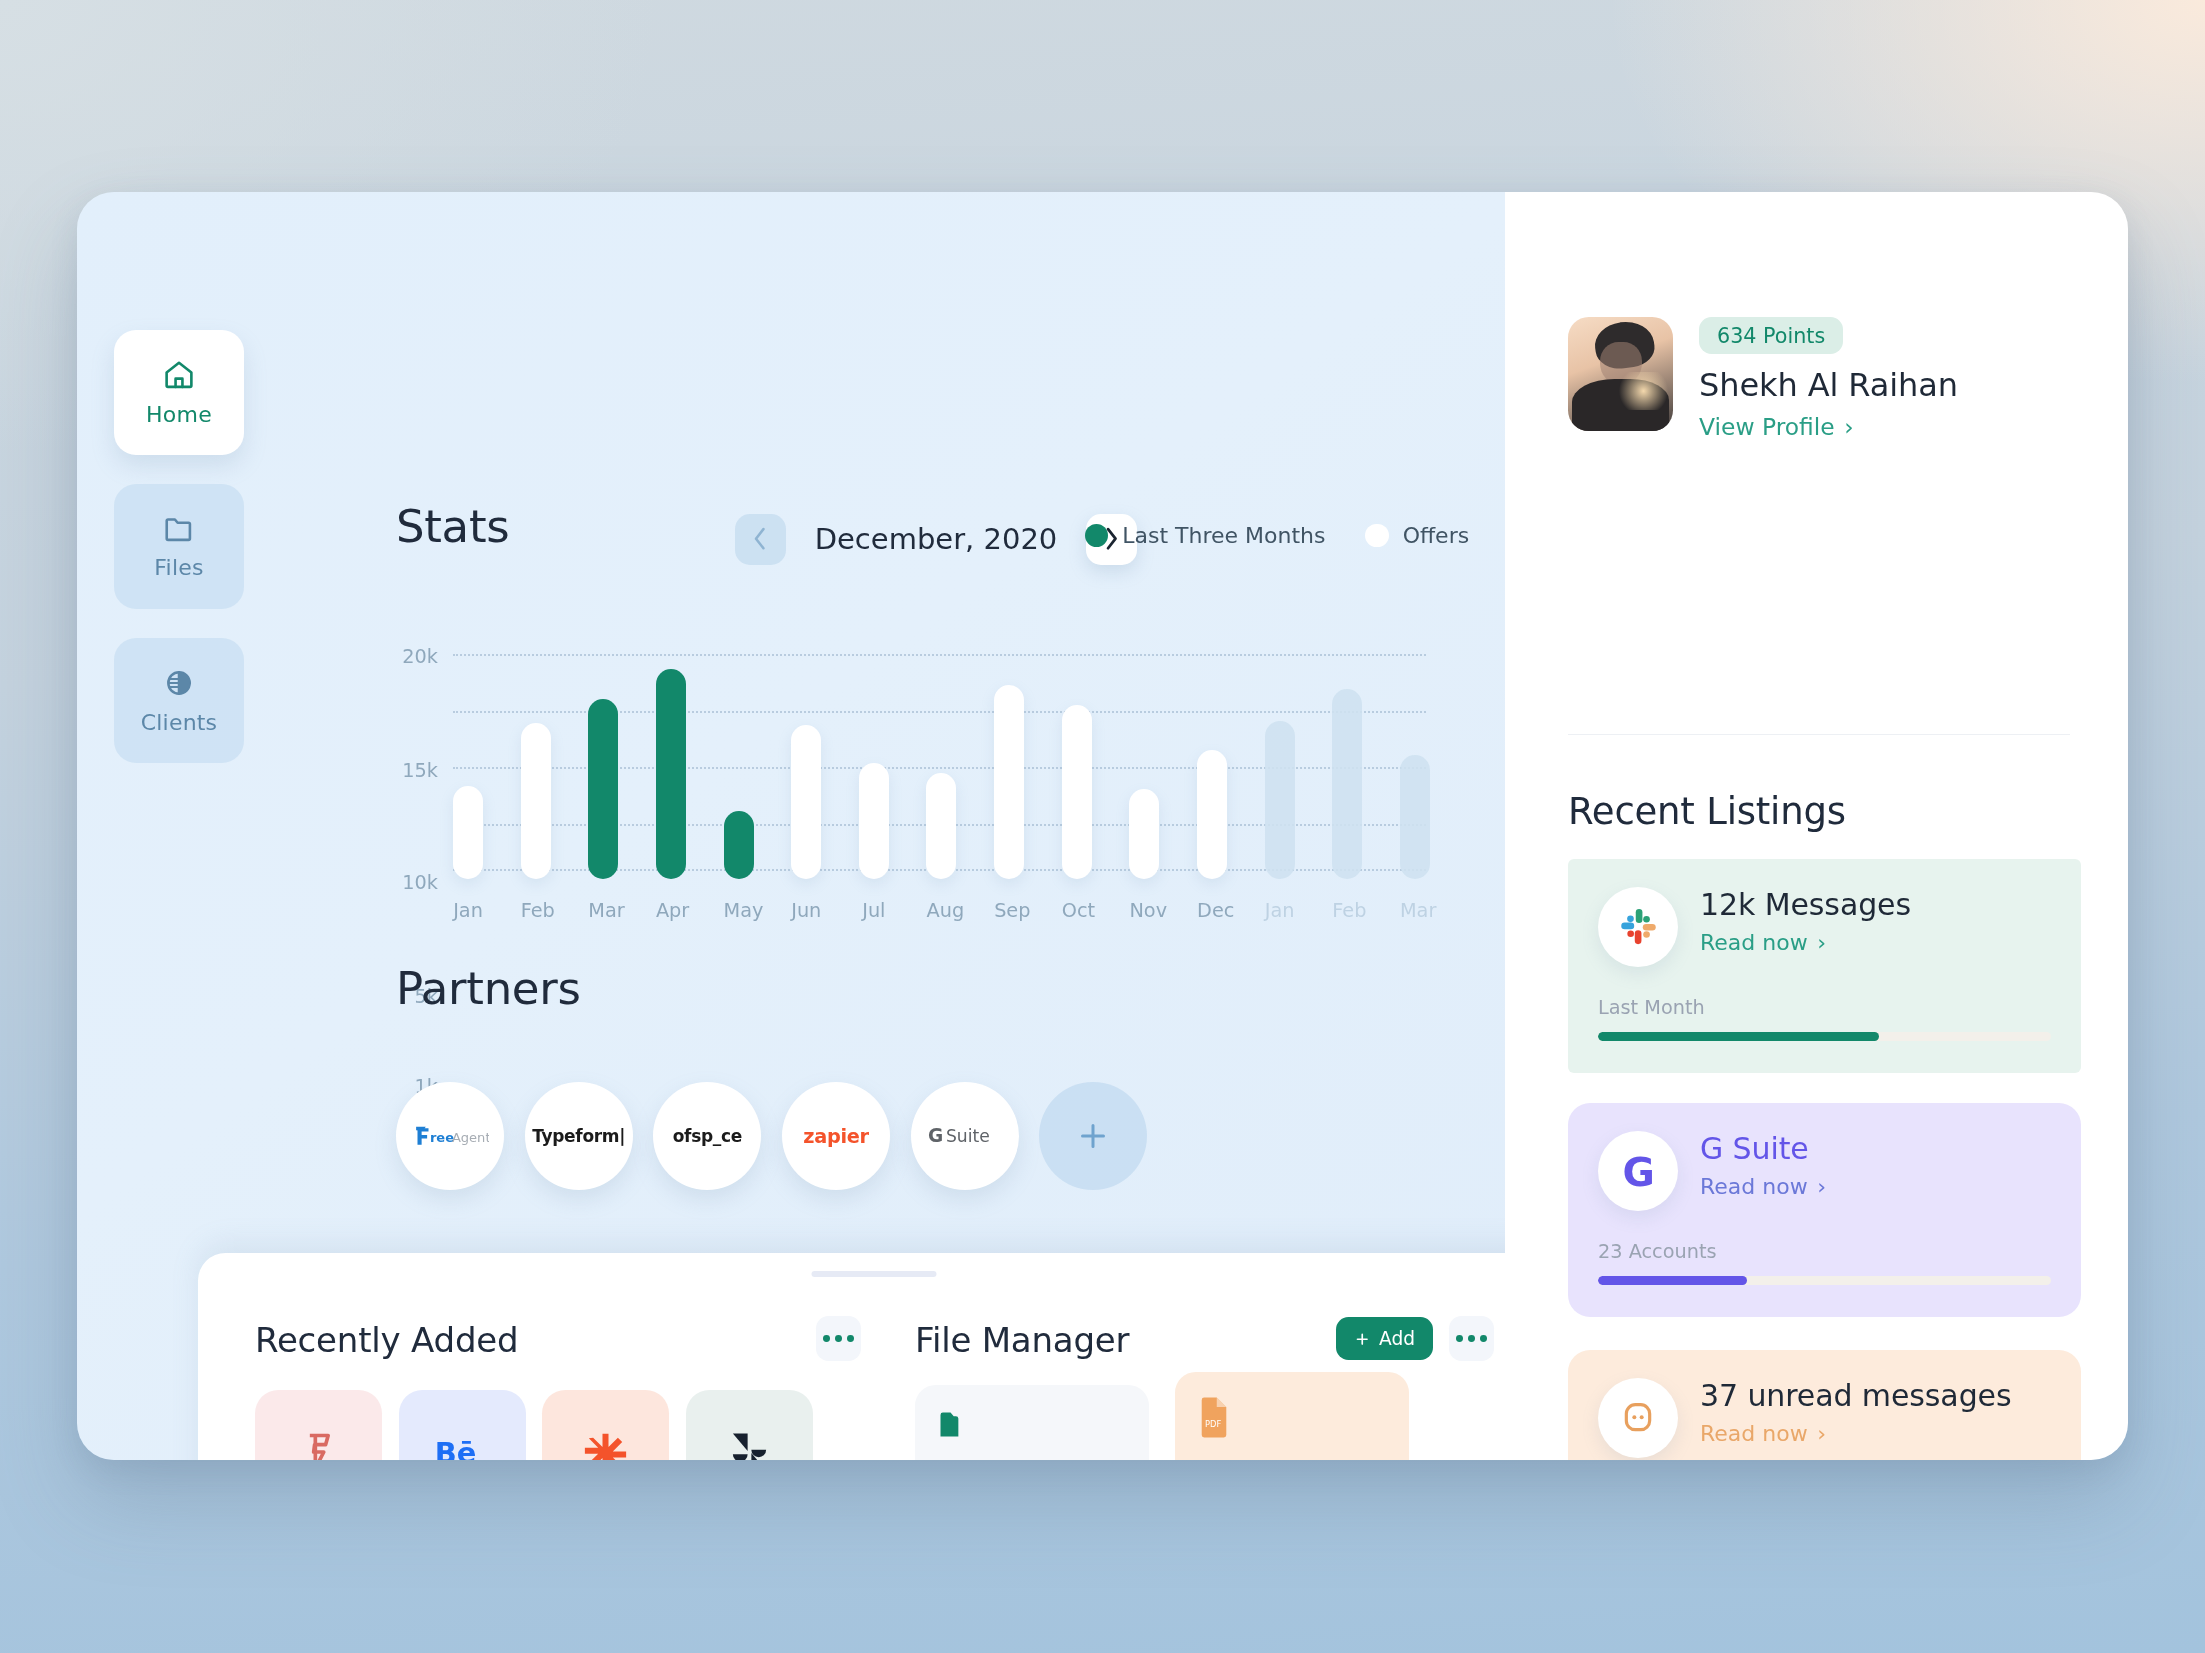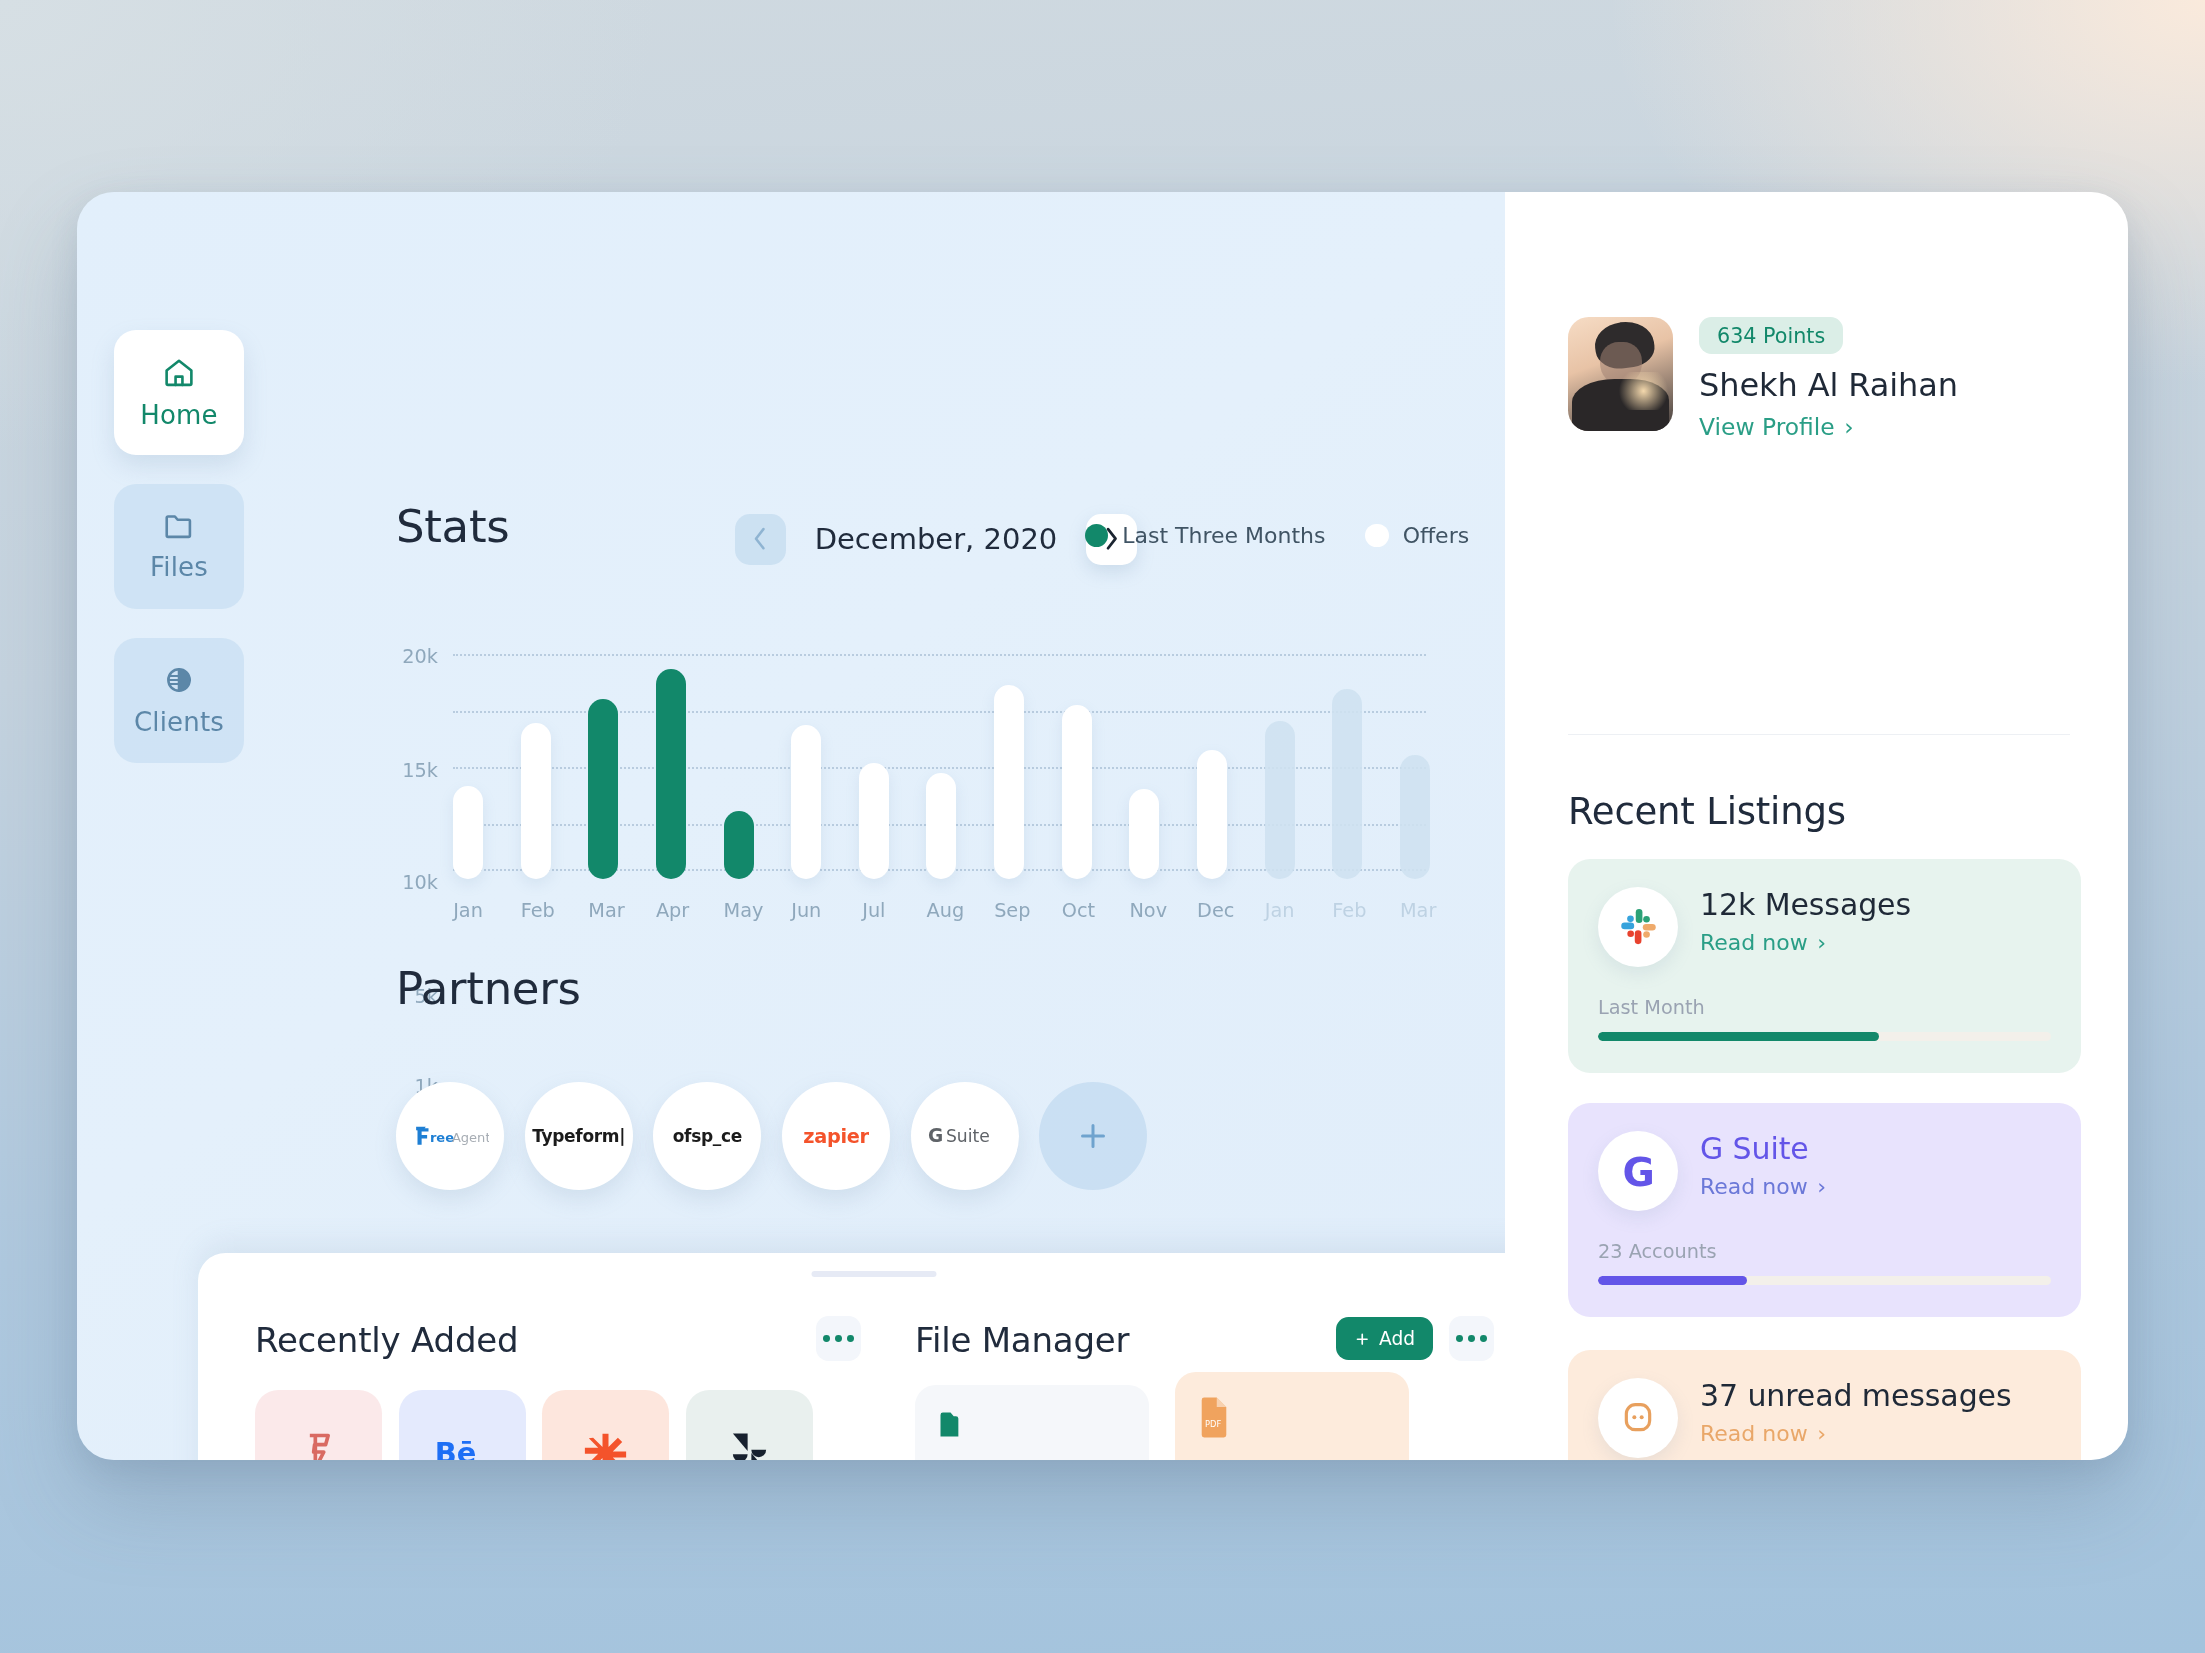--- a/index.html
+++ b/index.html
@@ -32,21 +32,21 @@
 
   
   .sidebar { position:absolute; left:37px; top:138px; width:130px; }
   .nav-item {
     width:130px; height:125px; border-radius:22px;
     display:flex; flex-direction:column; align-items:center; justify-content:center;
     gap:11px; margin-bottom:29px; cursor:pointer;
   }
   .nav-item.active { background:#FFFFFF; box-shadow:0 11px 23.4px rgba(120,150,180,.20); }
   .nav-item.idle { background:rgba(195,220,240,.62); }
-  .nav-label { font-size:26px; letter-spacing:0.2px; }
+  .nav-label { font-size:22px; letter-spacing:0.2px; }
   .nav-item.active .nav-label { color:#12886A; }
   .nav-item.idle .nav-label { color:#5C87A8; }
   .nav-icon svg { display:block; }
 
   
   .stats-head {
     position:absolute; left:319px; top:316px;
     width:1048px; height:66px;
   }
   .stats-title {
@@ -494,21 +494,21 @@
           <span>View Profile</span>
           <span>›</span>
         </div>
       </div>
     </div>
 
     <div class="divider"></div>
     <div class="listings-title">Recent Listings</div>
 
     <div id="listings">
-        <div class="listing-card" style="background: rgb(231, 243, 238); top: 667px;">
+        <div class="listing-card" style="background: rgb(231, 243, 238); top: 667px; border-radius: 6px;">
           <div class="lc-top">
          <div class="lc-avatar">
               <svg width="47" height="47" viewBox="0 0 24 24">
         <rect x="3.2" y="10" width="6.6" height="3.4" rx="1.7" fill="#36A3DC"></rect>
         <rect x="6.2" y="6.4" width="3.4" height="3.4" rx="1.7" fill="#36A3DC"></rect>
         <rect x="10.6" y="3" width="3.4" height="7.2" rx="1.7" fill="#2BA177"></rect>
         <rect x="14.4" y="6.6" width="3.4" height="3.4" rx="1.7" fill="#2BA177"></rect>
         <rect x="14.2" y="10.7" width="6.6" height="3.4" rx="1.7" fill="#EFAA6B"></rect>
         <rect x="14.4" y="14.4" width="3.4" height="3.4" rx="1.7" fill="#EFAA6B"></rect>
         <rect x="10.1" y="13.9" width="3.4" height="7.1" rx="1.7" fill="#E8422E"></rect>

